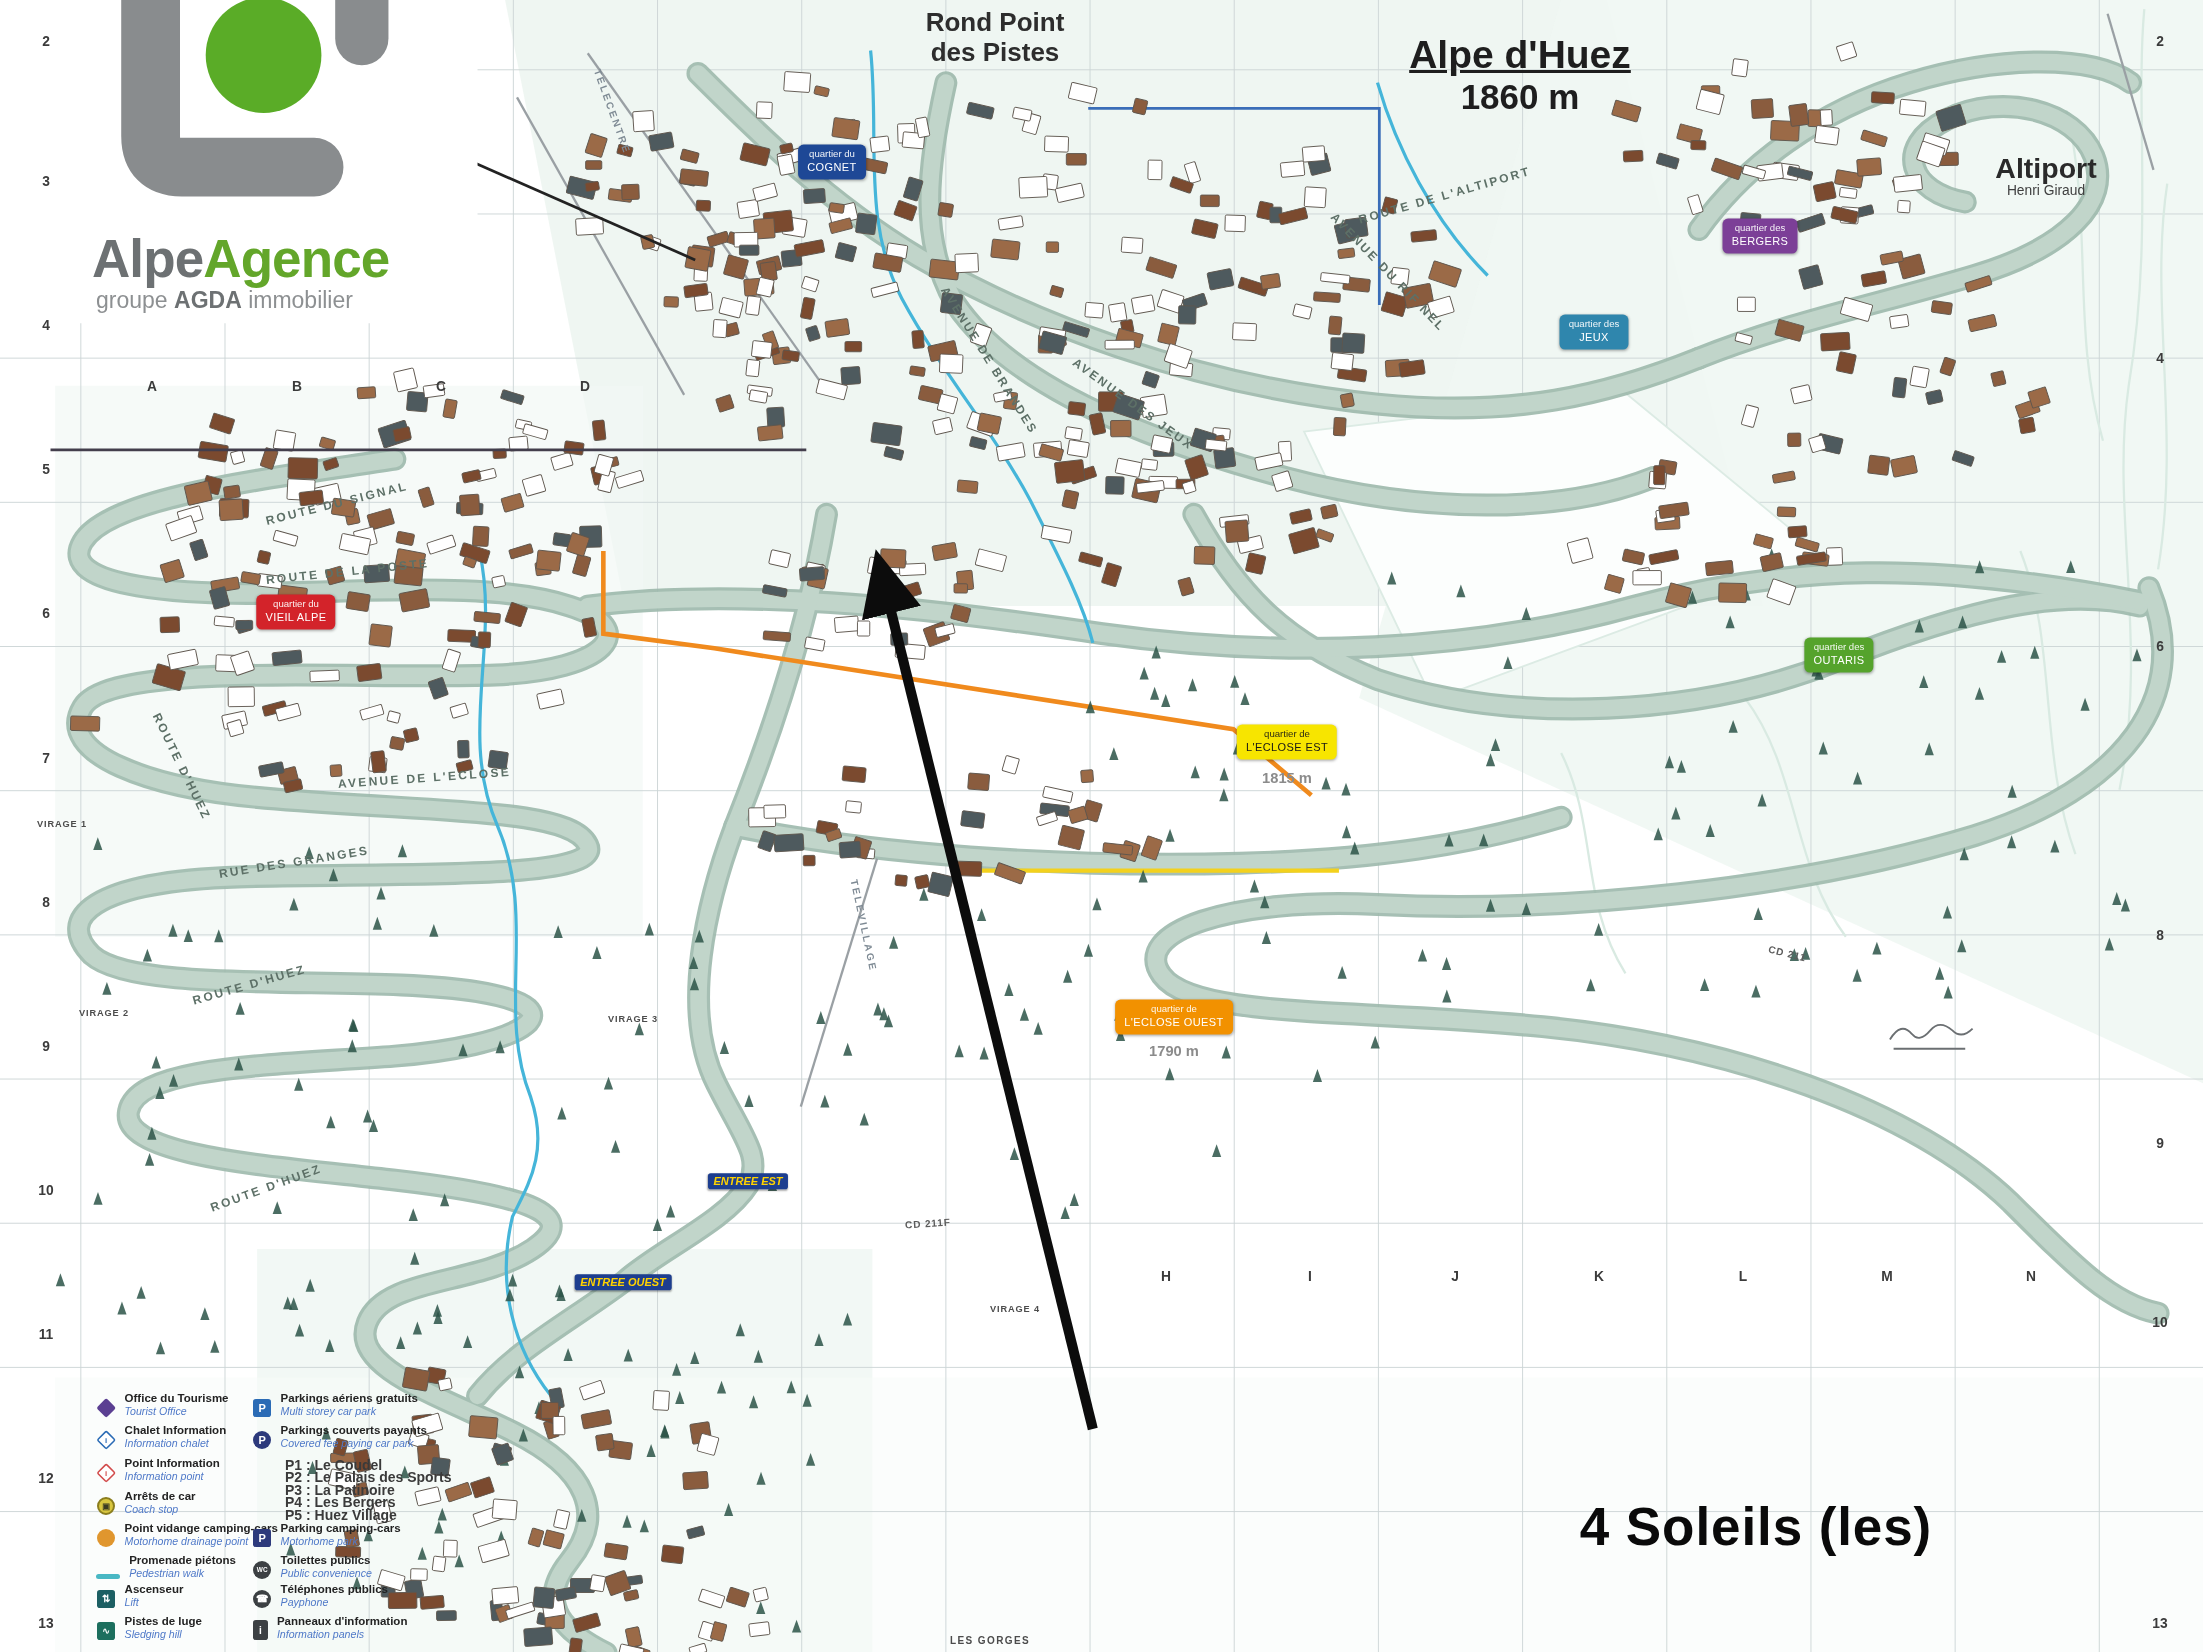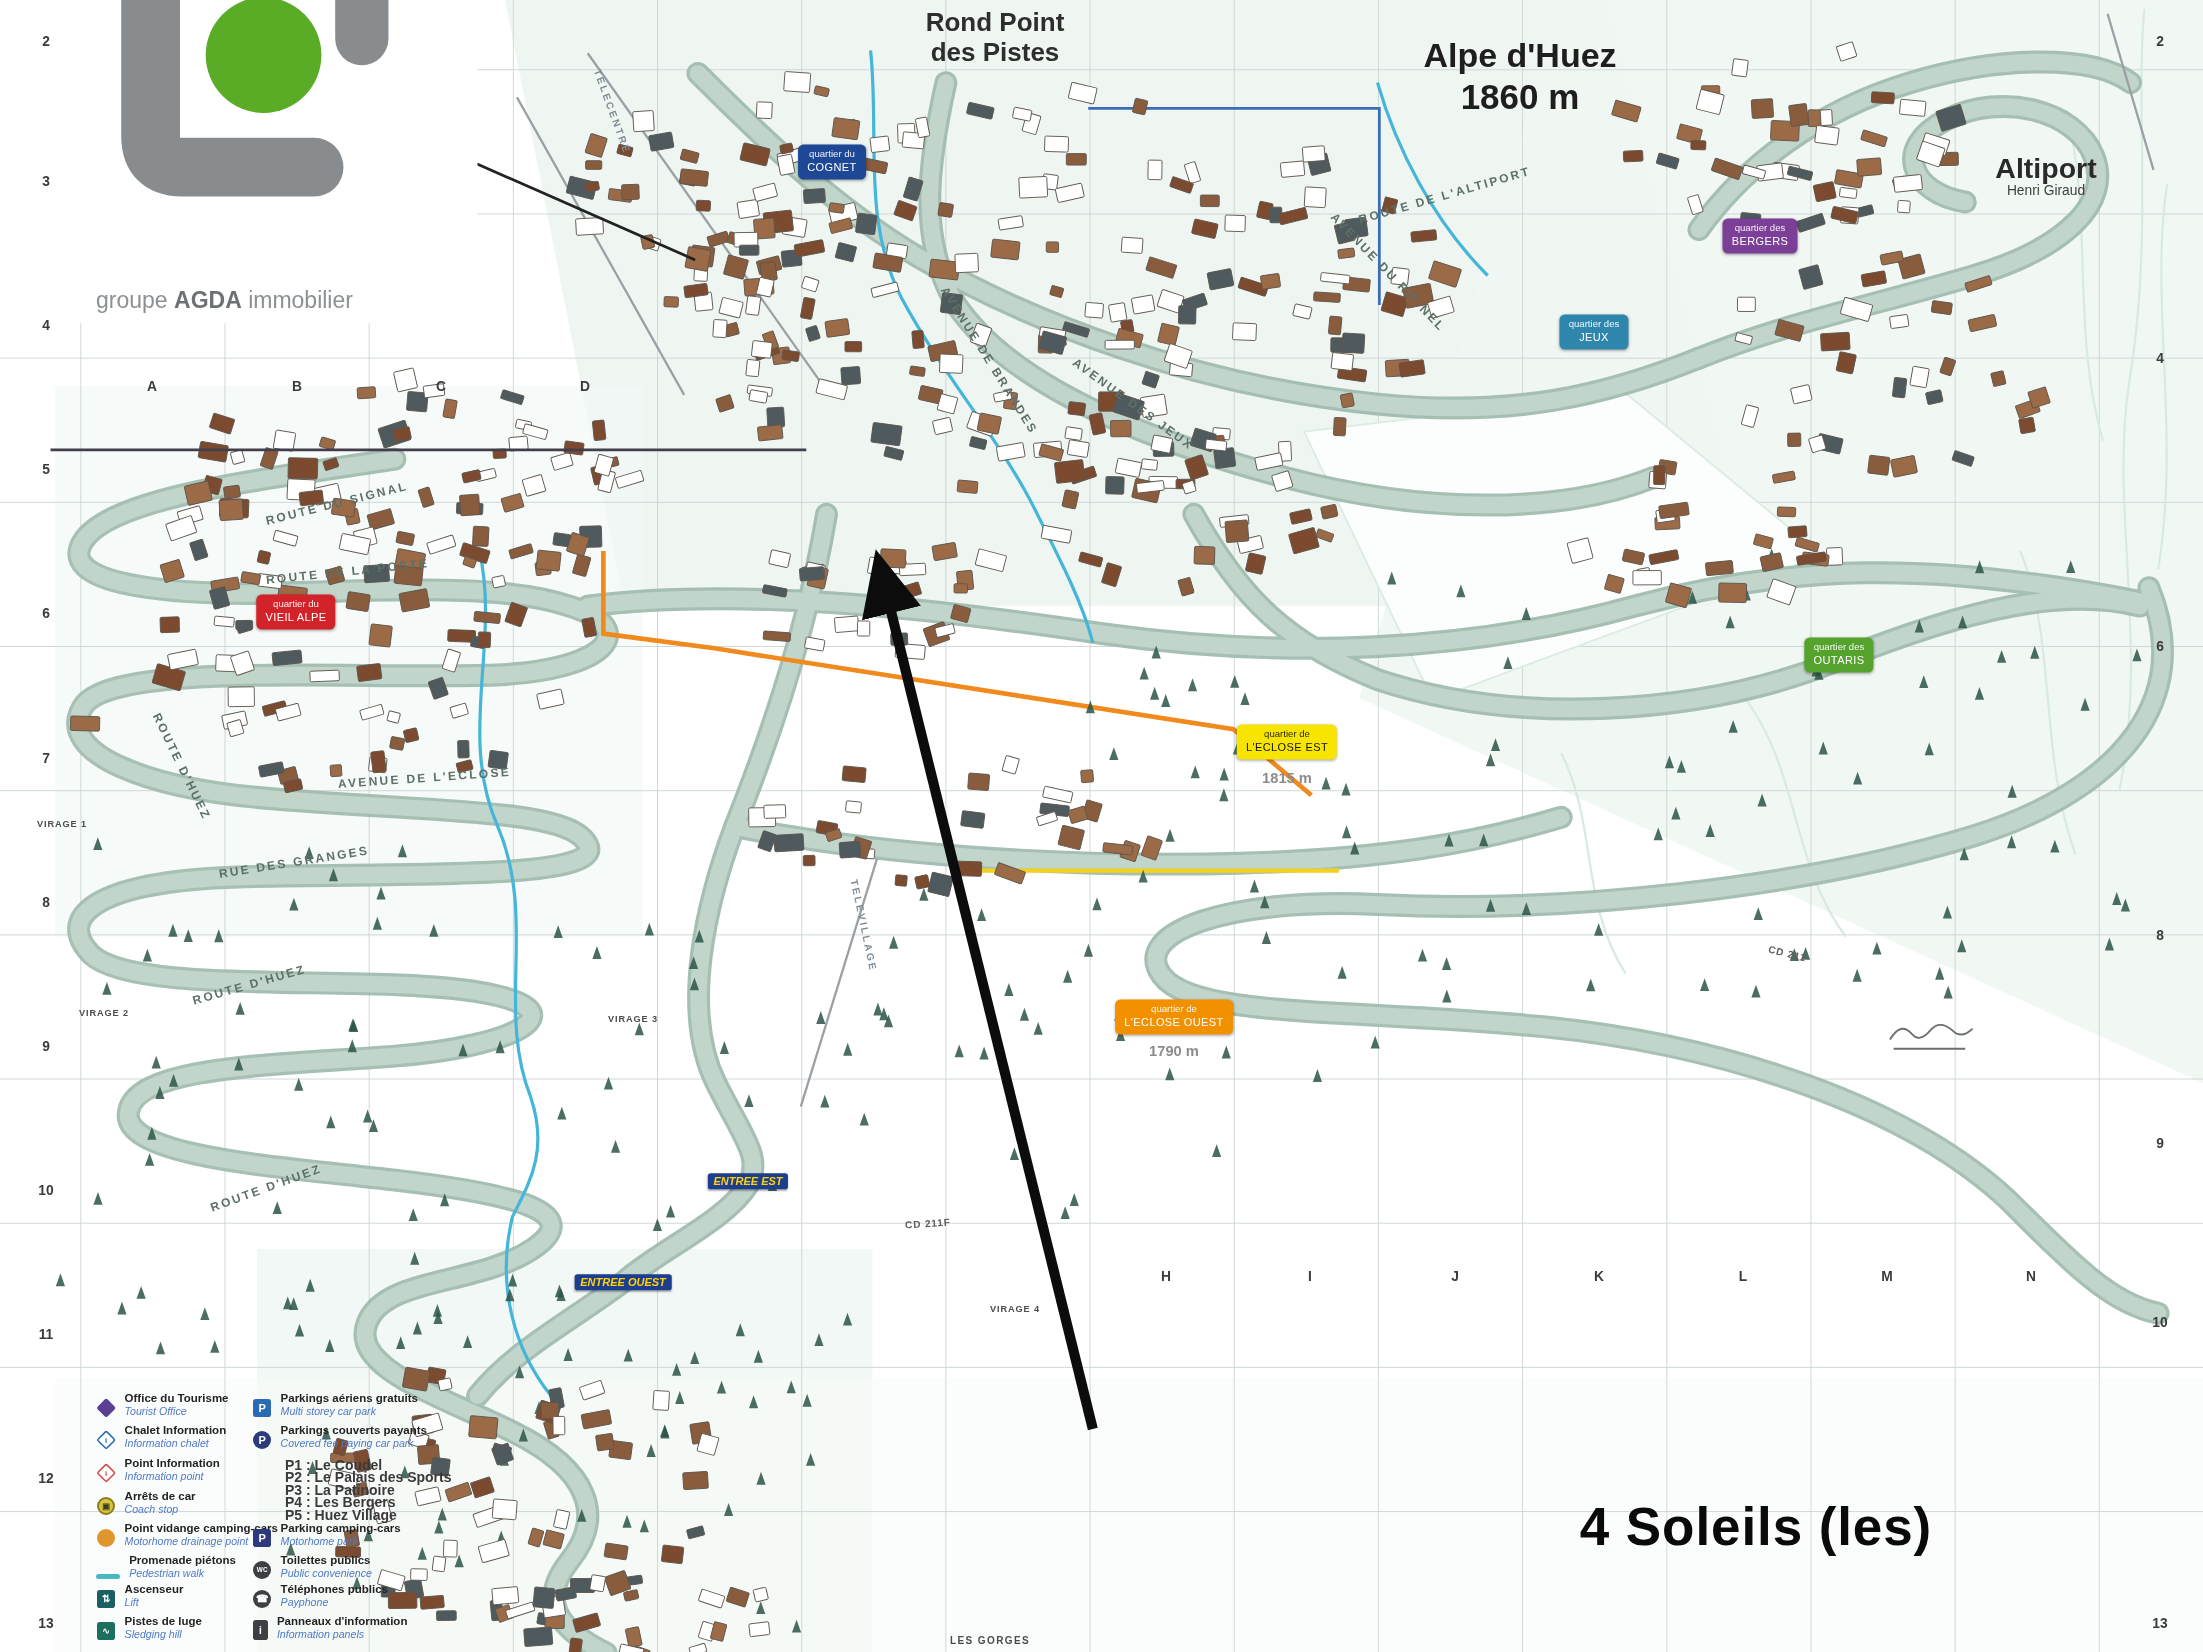--- a/index.html
+++ b/index.html
@@ -10,21 +10,21 @@
   .brand{position:absolute;left:92px;top:228px;white-space:nowrap;}
   .brand .b1{font-weight:bold;font-size:53px;color:#6d7173;letter-spacing:-0.9px;}
   .brand .b2{font-weight:bold;font-size:53px;color:#63a62a;letter-spacing:-0.9px;}
   .brand-sub{position:absolute;left:96px;top:287px;font-size:23px;color:#8d9092;}
   .brand-sub b{color:#6d7173;}
   
   .rondpoint{position:absolute;left:979px;top:7.3px;transform:translateX(-50%);
              text-align:center;font-weight:bold;font-size:26px;color:#2d2d2d;line-height:30px;margin-left:16px;}
   .title{position:absolute;left:1520px;top:33px;transform:translateX(-50%);
          text-align:center;font-weight:bold;color:#1e1e1e;}
-  .title .t1{font-size:34px;line-height:44px;}
+  .title .t1{font-size:39px;line-height:44px;text-decoration:underline;}
   .title .t2{font-size:35px;line-height:39px;}
   .altiport{position:absolute;left:2046px;top:154px;transform:translateX(-50%);
             text-align:center;color:#2a2a2a;}
   .altiport .a1{font-weight:bold;font-size:28.5px;line-height:29px;}
   .altiport .a2{font-size:13.8px;color:#3f3f3f;}
   
   .badge{position:absolute;transform:translate(-50%,-50%);border-radius:5.5px;
          padding:2.8px 9.2px 3.7px;text-align:center;box-shadow:0 0.9px 2.8px rgba(0,0,0,.3);}
   .badge .pre{font-size:9.6px;line-height:11px;color:#ffffff;opacity:.92;}
   .badge .nm{font-weight:normal;font-size:11px;line-height:17.4px;color:#ffffff;letter-spacing:0.4px;white-space:nowrap;}
@@ -984,20 +984,21 @@
 
     <g>
       <path d="M 164 -30 L 164 148 Q 164 182 198 182 L 342 182" fill="none" stroke="#898c8e" stroke-width="64" stroke-linecap="round" stroke-linejoin="round"></path>
       <path d="M 394 -30 L 394 42" fill="none" stroke="#898c8e" stroke-width="58" stroke-linecap="round"></path>
       <circle cx="287" cy="60" r="63" fill="#5aac27"></circle>
     </g>
 
     <line x1="1190" y1="1556" x2="957" y2="612" stroke="#0c0c0c" stroke-width="11" marker-end="url(#ah)"></line>
   </svg>
 
+  <div class="brand"><span class="b1">Alpe</span><span class="b2">Agence</span></div>
   <div class="brand-sub"><span>groupe </span><b>AGDA</b><span> immobilier</span></div>
 
   <div class="rondpoint">
     <div>Rond Point</div>
     <div>des Pistes</div>
   </div>
   <div class="title">
     <div class="t1">Alpe d'Huez</div>
     <div class="t2">1860 m</div>
   </div>

